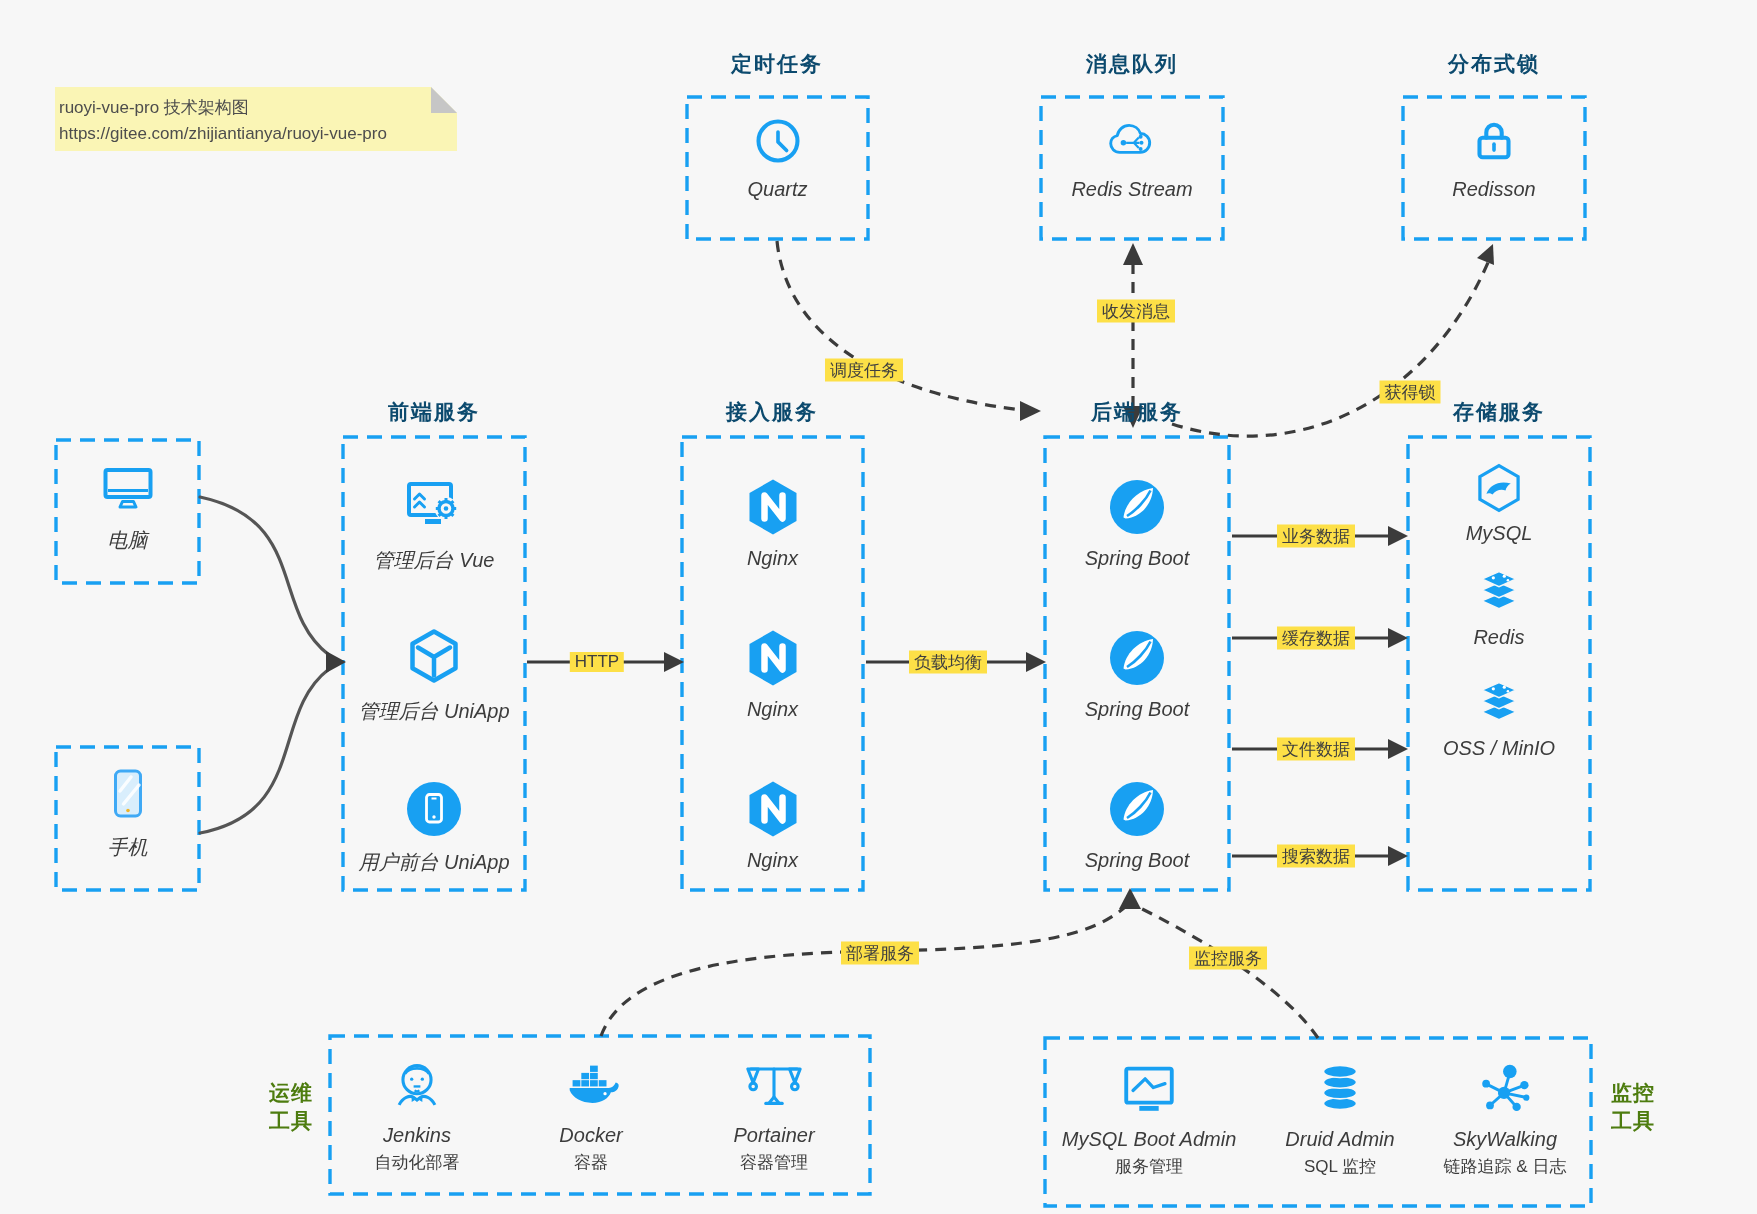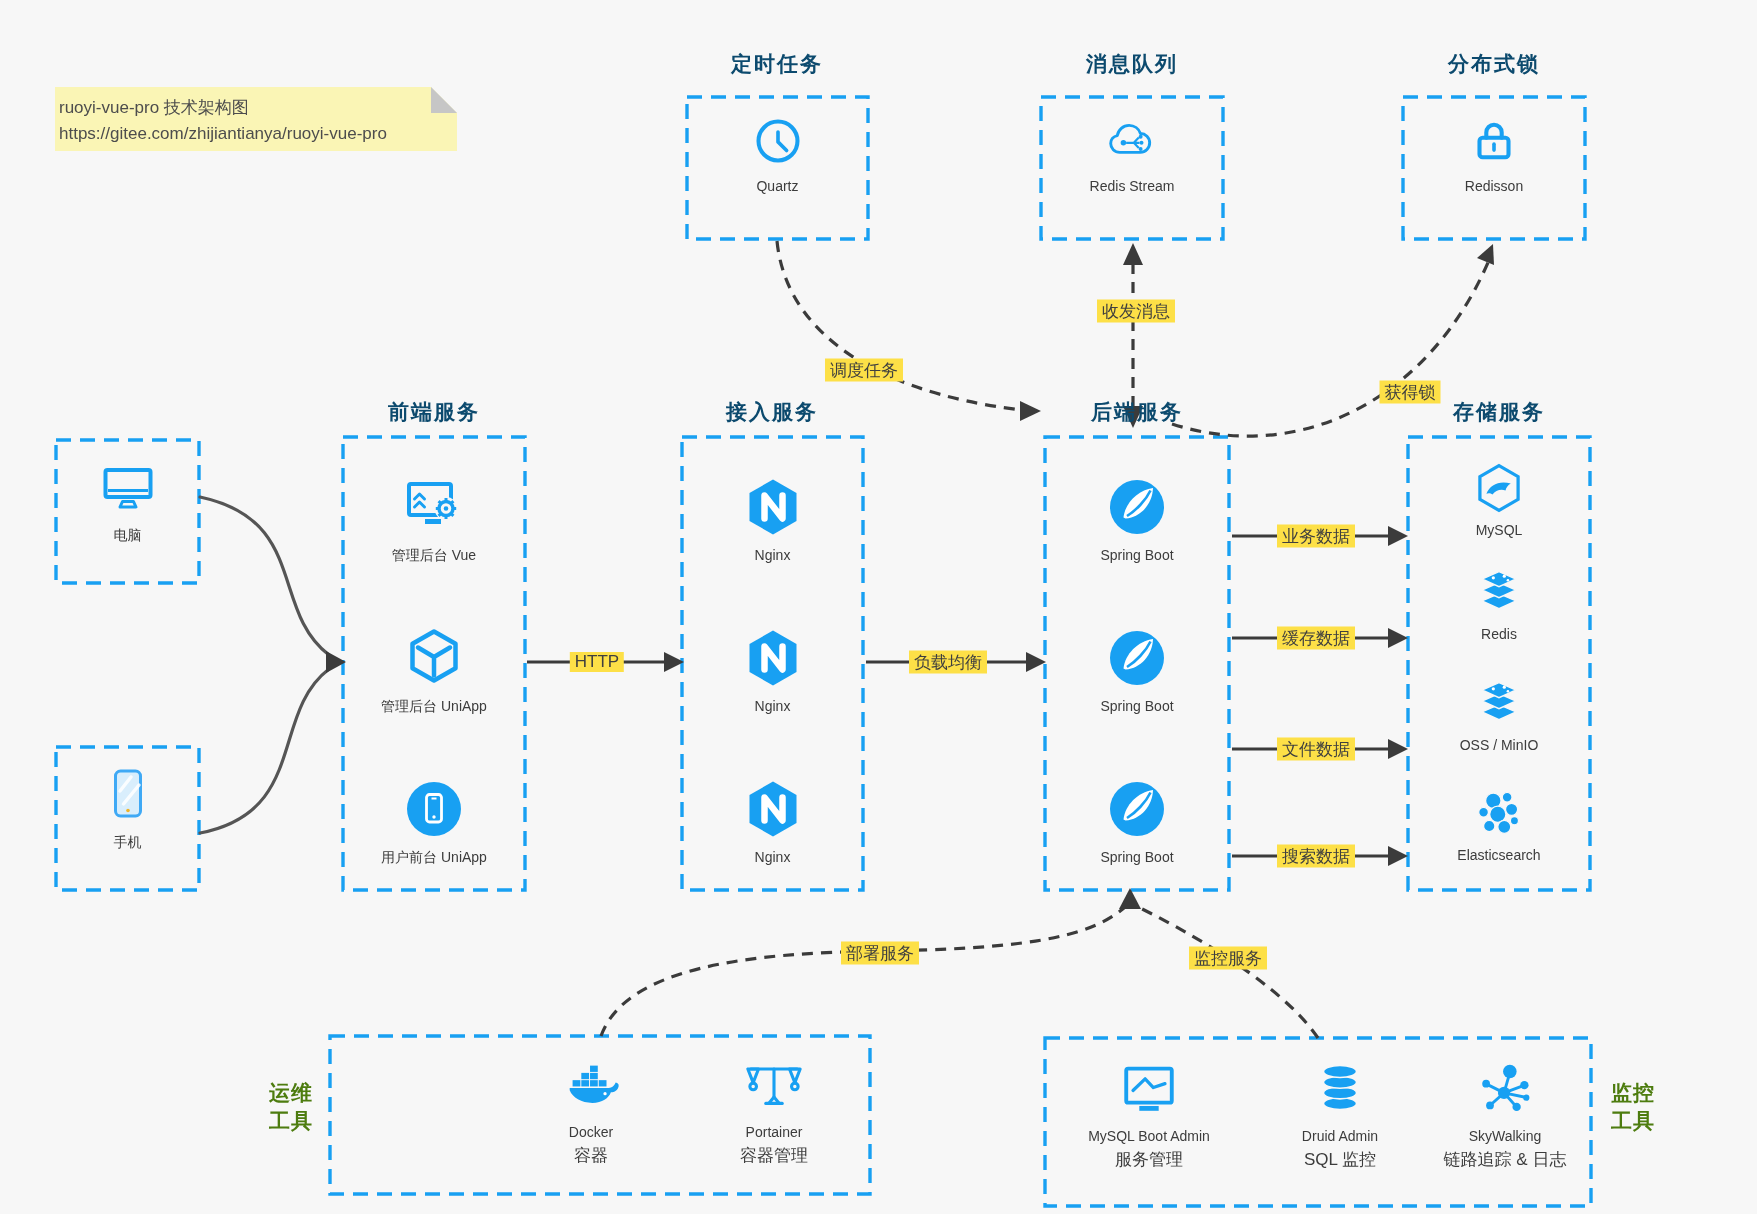--- a/index.html
+++ b/index.html
@@ -18,21 +18,21 @@
     clip-path:polygon(0 0,100% 100%,0 100%);}
   .t-top,.t-col{
     position:absolute;transform:translateX(-50%);color:#0c4a6e;font-weight:bold;
     font-size:21px;letter-spacing:2px;white-space:nowrap;
   }
   .side-lbl{
     position:absolute;width:62px;text-align:center;color:#4d7c0f;font-weight:bold;
     font-size:21px;line-height:1.35;letter-spacing:1px;
   }
   .node{position:absolute;display:flex;flex-direction:column;align-items:center;}
-  .nl{margin-top:8px;font-size:14px;color:#3c3c3c;white-space:nowrap;text-align:center;}
+  .nl{margin-top:8px;font-size:20px;color:#3c3c3c;white-space:nowrap;text-align:center;font-style:italic;}
   .sub{margin-top:4px;font-size:17px;color:#3c3c3c;white-space:nowrap;text-align:center;}
   .elbl{
     position:absolute;transform:translate(-50%,-50%);font-size:17px;color:#3f3f3f;
     background:#fde047;padding:0 5px;white-space:nowrap;
   }
 </style>
 </head>
 <body>
 
 <div class="canvas">
@@ -267,36 +267,35 @@
         <polygon points="32,34 53,43 32,52.5 11,43" fill="#18a0f2"></polygon>
         <polygon points="32,20.5 53,29.5 32,39 11,29.5" fill="#18a0f2"></polygon>
         <polygon points="32,7 53,16 32,25.5 11,16" fill="#18a0f2"></polygon>
       </g>
       <circle cx="25" cy="14.5" r="2" fill="#ffffff"></circle>
       <circle cx="38.5" cy="12.5" r="2" fill="#ffffff"></circle>
       <circle cx="43" cy="17.5" r="1.6" fill="#ffffff"></circle>
     </svg>
     <div class="nl">OSS / MinIO</div>
   </div>
-  <div class="node" style="left:1408px;top:787px;width:182px">
-    <svg width="52" height="52" viewBox="0 0 64 64">
-      <g fill="#18a0f2" stroke="#f7f7f7" stroke-width="1.6">
-        <circle cx="25" cy="17" r="9.5"></circle>
-          <circle cx="42" cy="12.5" r="6"></circle>
-        <circle cx="13" cy="31" r="6"></circle>
-          <circle cx="30.5" cy="33.5" r="10"></circle>
-        <circle cx="47.5" cy="27.5" r="7.5"></circle>
-          <circle cx="20" cy="48" r="7"></circle>
-        <circle cx="38.5" cy="49" r="8"></circle>
-          <circle cx="51" cy="41.5" r="5"></circle>
-      </g>
-    </svg>
-    <div class="nl">Elasticsearch</div>
-  </div>
-
+
+  <div class="node" style="left:332px;top:1054px;width:170px">
+    <svg width="62" height="62" viewBox="0 0 64 64">
+      <circle cx="32" cy="26.5" r="14.5" fill="none" stroke="#18a0f2" stroke-width="3.2"></circle>
+      <path d="M19.5 20.5 C24 13 40 13 44.5 20.5" fill="none" stroke="#18a0f2" stroke-width="3"></path>
+      <circle cx="26.5" cy="26" r="1.7" fill="#18a0f2"></circle>
+      <circle cx="37.5" cy="26" r="1.7" fill="#18a0f2"></circle>
+      <path d="M28.5 33.5 H35.5" stroke="#18a0f2" stroke-width="2.4" fill="none"></path>
+      <path d="M29.5 37.5 Q32 39.5 34.5 37.5" stroke="#18a0f2" stroke-width="2.2" fill="none"></path>
+      <path d="M13.5 52.5 C17.5 44.5 24.5 42.5 28 44.5 L32 47.5 L36 44.5 C39.5 42.5 46.5 44.5 50.5 52.5" fill="none" stroke="#18a0f2" stroke-width="3.2"></path>
+      <path d="M31.5 46.5 L26.5 49.5 V43.5 Z M32.5 46.5 L37.5 49.5 V43.5 Z" fill="#18a0f2"></path>
+    </svg>
+    <div class="nl">Jenkins</div>
+    <div class="sub">自动化部署</div>
+  </div>
 
   <div class="node" style="left:506px;top:1054px;width:170px">
     <svg width="62" height="62" viewBox="0 0 64 64">
       <g fill="#18a0f2">
         <path d="M10 35 H50.5 C53.5 35 56 33 57.5 29.5 C59.5 29.8 61 31 60.5 33.5 C59.5 37.5 56.5 39.5 52.5 39.5 C50.5 45.5 43.5 50.5 33.5 50.5 C22 50.5 13 45 10 37.5 Z"></path>
         <rect x="13" y="27" width="8" height="6.5"></rect>
           <rect x="22" y="27" width="8" height="6.5"></rect>
         <rect x="31" y="27" width="8" height="6.5"></rect>
           <rect x="40" y="27" width="8" height="6.5"></rect>
         <rect x="22" y="19.5" width="8" height="6.5"></rect>

